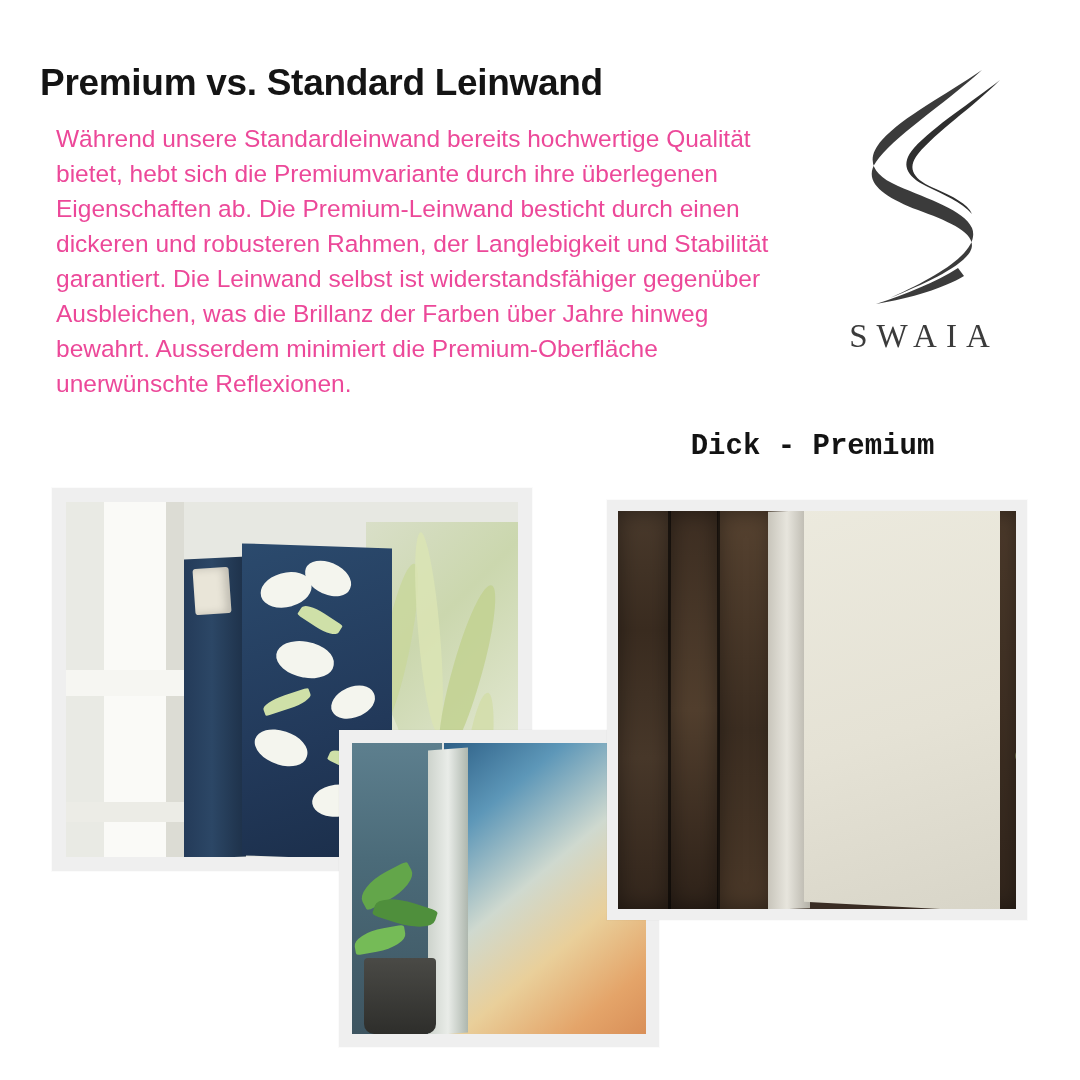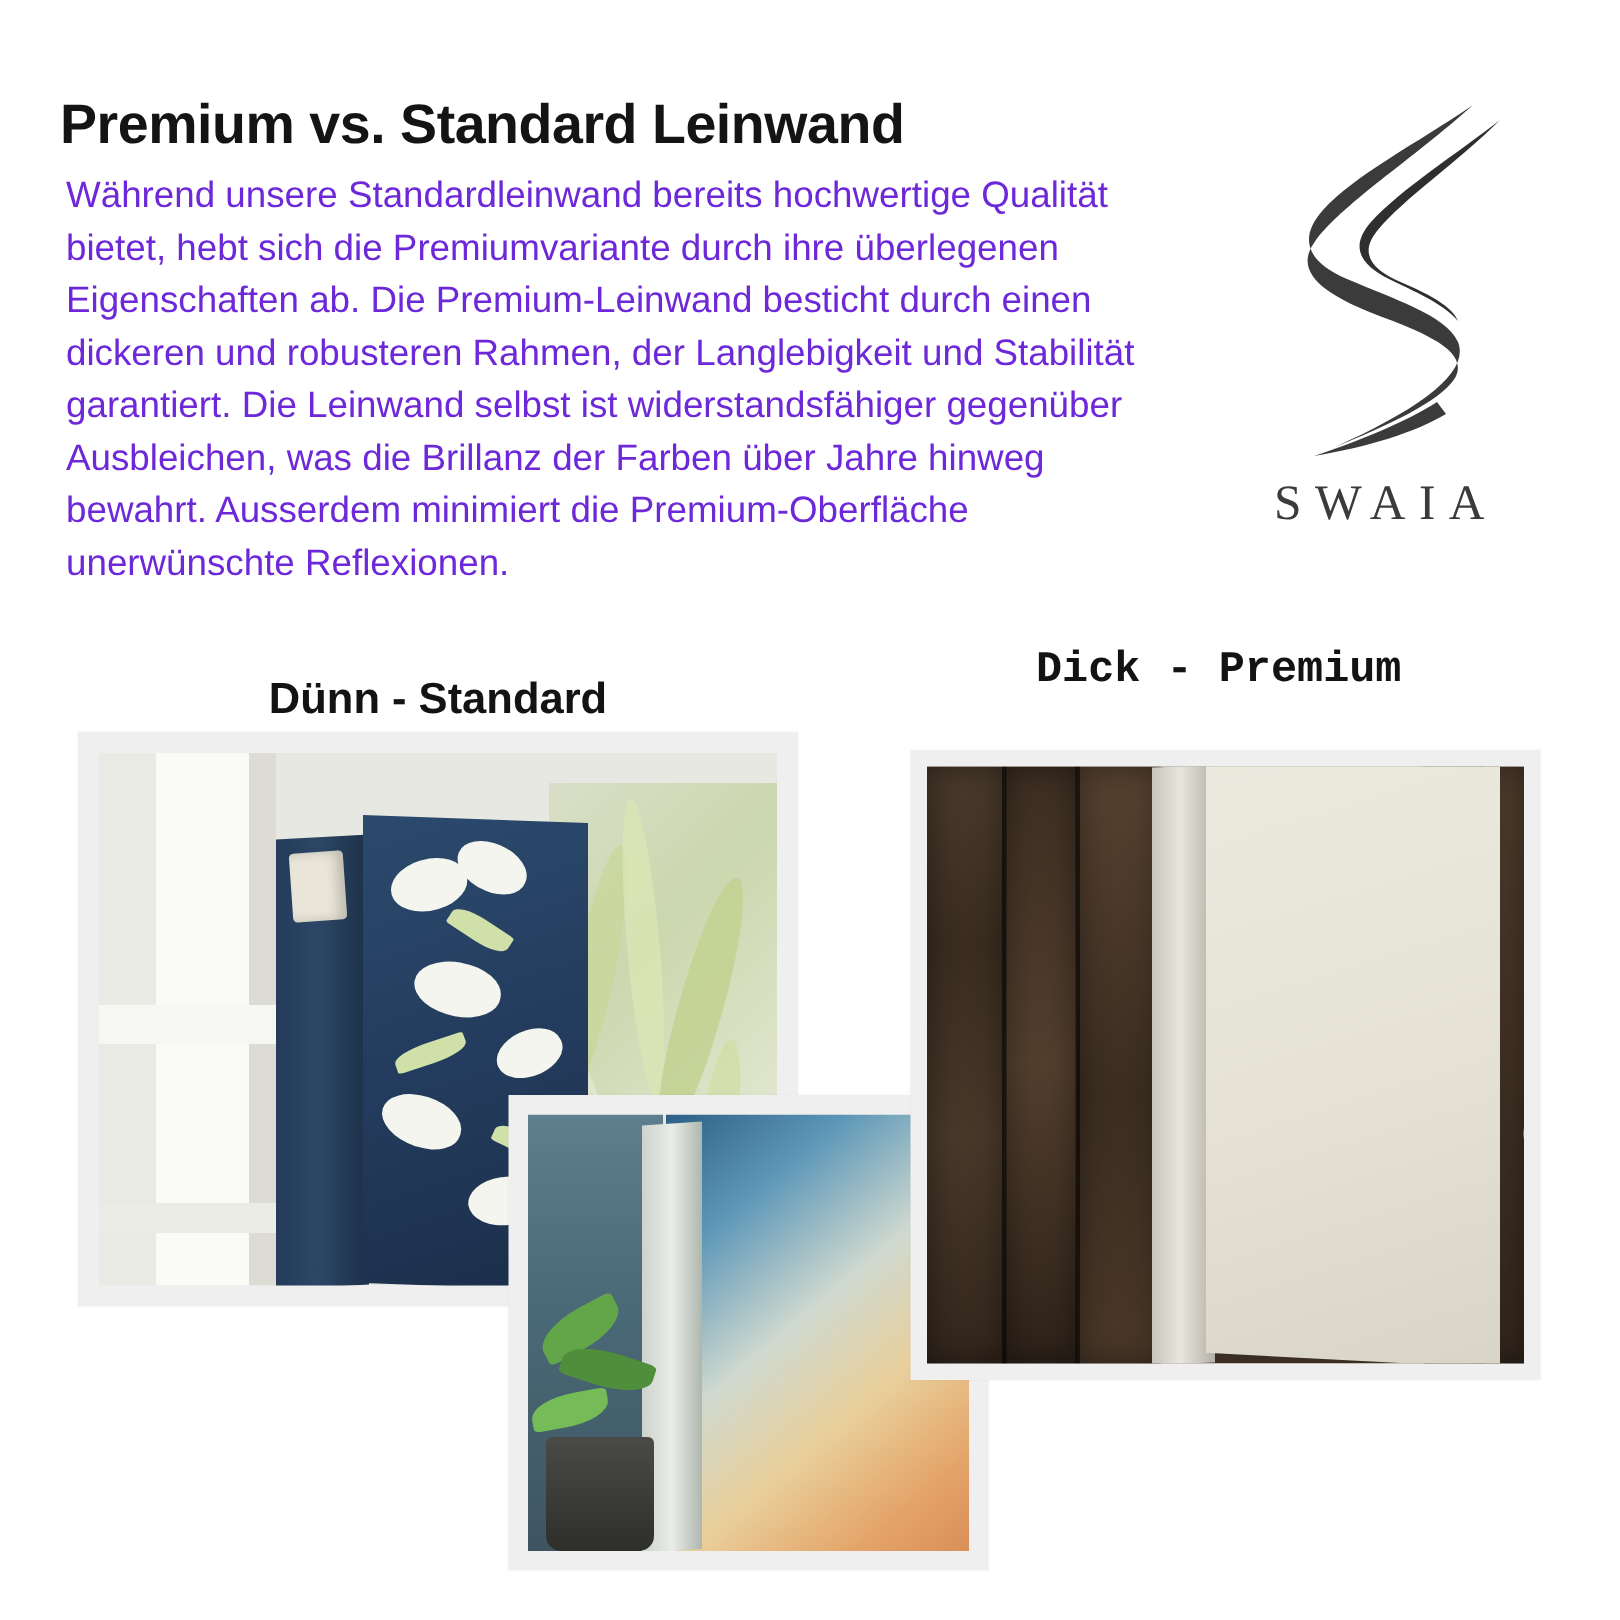--- a/index.html
+++ b/index.html
@@ -33,22 +33,22 @@
     font-size: 37px;
     font-weight: bold;
     letter-spacing: -0.3px;
     margin: 0 0 8px 0;
     line-height: 1.15;
     color: #141414;
   }
   .body-copy {
     font-size: 24.5px;
     line-height: 1.43;
-    margin: 4px;
-    color: #6d28d9;
+    margin: 16px;
+    color: #ec4899;
     max-width: 760px;
   }
 
   
   .logo-block {
     position: absolute;
     right: 58px;
     top: 62px;
     width: 205px;
     text-align: center;
@@ -258,21 +258,20 @@
 
   <div class="logo-block">
     <svg class="logo-mark" viewBox="0 0 175 250" aria-hidden="true">
       <path d="M150 8 C112 34, 72 54, 50 78 C34 96, 38 112, 66 124 C96 137, 132 148, 140 166 C148 186, 116 210, 58 236 C92 222, 128 206, 138 190 C148 172, 118 160, 86 148 C52 135, 30 120, 44 100 C60 76, 110 44, 150 8 Z" fill="#3b3b3b"></path>
       <path d="M168 18 C140 46, 104 70, 86 92 C74 107, 82 118, 104 127 C120 134, 136 142, 140 152 C130 140, 110 132, 94 124 C74 114, 68 102, 82 86 C102 64, 140 40, 168 18 Z" fill="#2f2f2f"></path>
       <path d="M126 206 C104 220, 74 232, 44 242 C80 236, 112 226, 132 214 Z" fill="#3b3b3b"></path>
     </svg>
     <div class="logo-word">SWAIA</div>
   </div>
 
-  <div class="label-left">Dünn - Standard</div>
   <div class="label-right">Dick - Premium</div>
 
   <div class="card" id="card-standard">
     <div class="card-inner">
       <div class="scene-standard">
         <div class="win-frame win-v1"></div>
         <div class="win-frame win-v2"></div>
         <div class="win-frame win-v3"></div>
         <div class="win-frame win-h1"></div>
         <div class="win-frame win-h2"></div>

